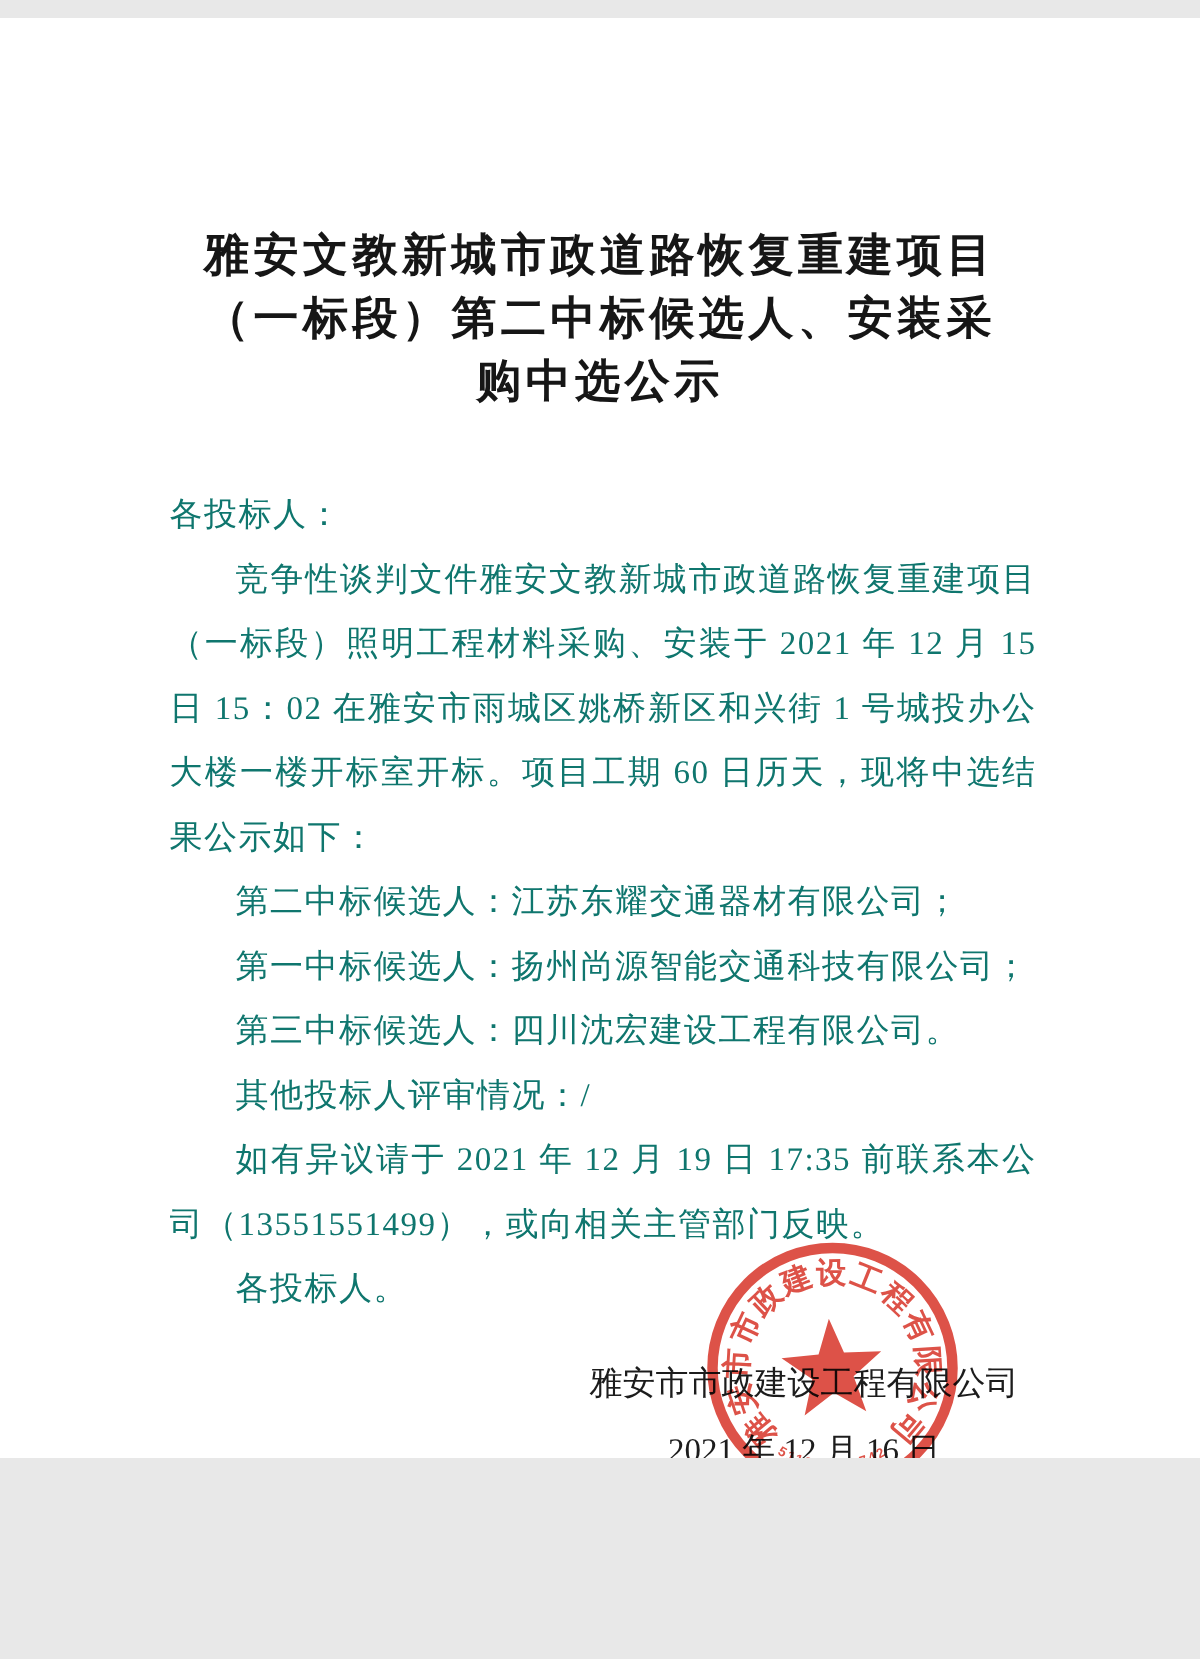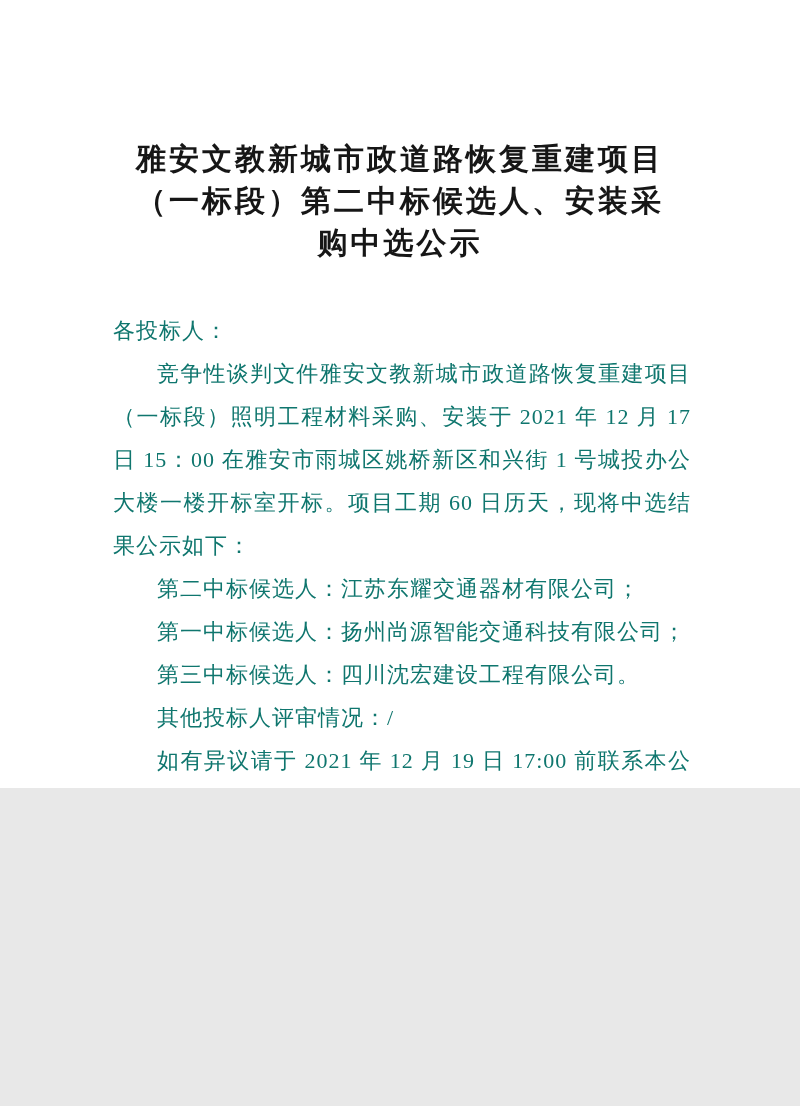--- a/index.html
+++ b/index.html
@@ -1,20 +1,20 @@
 <!DOCTYPE html>
 <html><head>
 <meta charset="utf-8">
 <style>
   html, body { margin: 0; padding: 0; background: #e8e8e8; }
   .page {
     position: relative;
     width: 800px;
-    height: 788px;
-    margin: 0 auto;
+    height: 960px;
+    margin: 12px auto;
     background: #ffffff;
     overflow: hidden;
     font-family: "Liberation Serif", "DejaVu Serif", serif;
     color: #1c1c1c;
   }
   .doc-title {
     position: absolute;
     top: 138px;
     left: 60px;
     width: 680px;
@@ -93,26 +93,26 @@
 <div class="page">
 
   <div class="doc-title">
     <div>雅安文教新城市政道路恢复重建项目</div>
     <div>（一标段）第二中标候选人、安装采</div>
     <div>购中选公示</div>
   </div>
 
   <div class="body-text">
     <p>各投标人：</p>
-    <p class="indent">竞争性谈判文件雅安文教新城市政道路恢复重建项目（一标段）照明工程材料采购、安装于 2021 年 12 月 17 日 15：00 在雅安市雨城区姚桥新区和兴街 1 号城投办公大楼一楼开标室开标。项目工期 60 日历天，现将中选结果公示如下：</p>
+    <p class="indent">竞争性谈判文件雅安文教新城市政道路恢复重建项目（一标段）照明工程材料采购、安装于 2021 年 12 月 15 日 15：02 在雅安市雨城区姚桥新区和兴街 1 号城投办公大楼一楼开标室开标。项目工期 60 日历天，现将中选结果公示如下：</p>
     <p class="indent">第二中标候选人：江苏东耀交通器材有限公司；</p>
     <p class="indent">第一中标候选人：扬州尚源智能交通科技有限公司；</p>
     <p class="indent">第三中标候选人：四川沈宏建设工程有限公司。</p>
     <p class="indent">其他投标人评审情况：/</p>
-    <p class="indent">如有异议请于 2021 年 12 月 19 日 17:00 前联系本公司（13551551499），或向相关主管部门反映。</p>
+    <p class="indent">如有异议请于 2021 年 12 月 19 日 17:35 前联系本公司（13551551499），或向相关主管部门反映。</p>
     <p class="indent">各投标人。</p>
   </div>
 
   <div class="signature">
     <div>雅安市市政建设工程有限公司</div>
     <div>2021 年 12 月 16 日</div>
   </div>
 
   <div class="seal">
     <svg width="204" height="204" viewBox="0 0 204 204">

